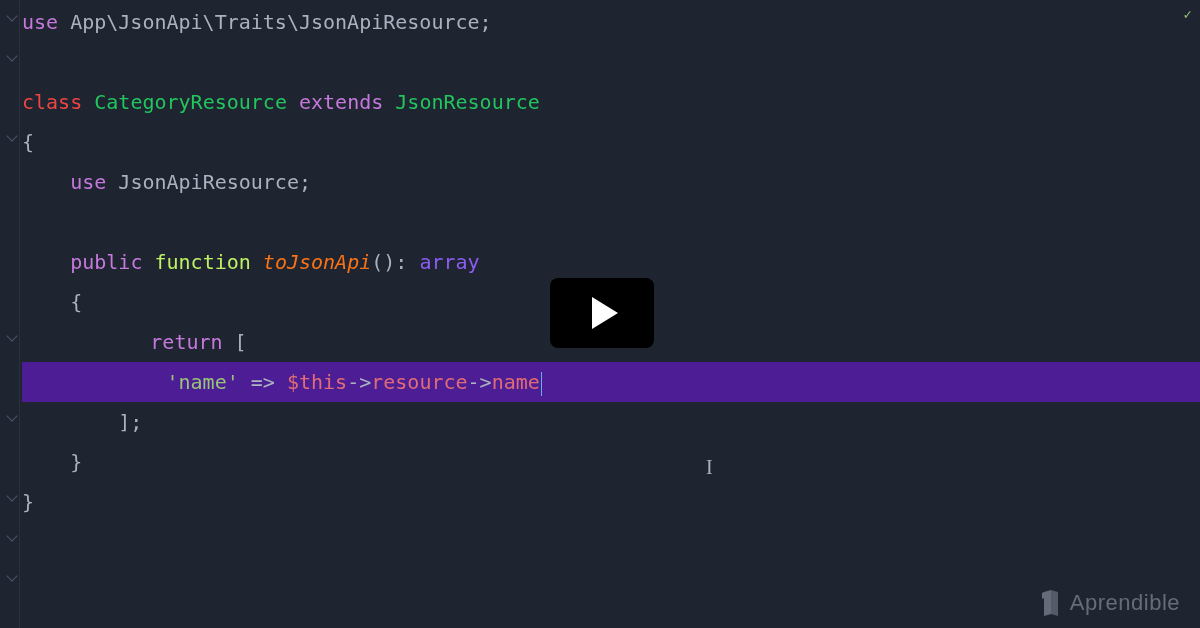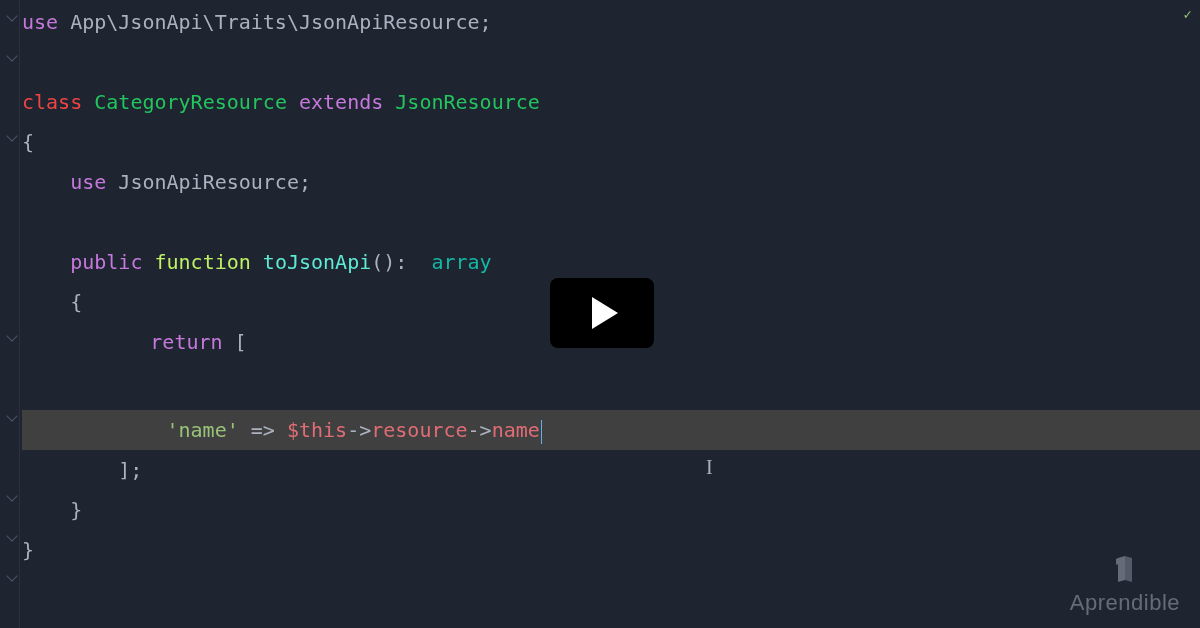--- a/index.html
+++ b/index.html
@@ -52,34 +52,33 @@
     }
     
     .line {
       height: 40px;
       line-height: 40px;
       white-space: pre;
       position: relative;
     }
     
     .line.highlighted {
-      background: #404040;
-      margin-top: 48px;
+      background: #4c1d95;
     }
     
     .kw-use { color: #c678dd; }
     .kw-class { color: #ef4444; }
     .kw-extends { color: #c678dd; }
     .kw-public { color: #c678dd; }
     .kw-function { color: #bef264; }
     .kw-return { color: #c678dd; margin-left: 32px; }
     .ns { color: #abb2bf; }
     .classname { color: #22c55e; }
-    .type { color: #14b8a6; margin-left: 12px; }
-    .funcname { color: #5eead4; }
+    .type { color: #8b5cf6; }
+    .funcname { color: #f97316; font-style: italic; }
     .brace { color: #abb2bf; }
     .bracket { color: #abb2bf; }
     .paren { color: #abb2bf; }
     .string { color: #98c379; }
     .arrow { color: #abb2bf; }
     .dollar { color: #e06c75; }
     .this { color: #e06c75; }
     .objarrow { color: #abb2bf; }
     .prop { color: #e06c75; }
     
@@ -133,21 +132,20 @@
     }
     
     .logo {
       position: absolute;
       right: 20px;
       bottom: 12px;
       display: flex;
       align-items: center;
       gap: 8px;
       opacity: 0.5;
-      flex-direction: column;
     }
     
     .logo-icon {
       width: 22px;
       height: 26px;
       position: relative;
     }
     
     .logo-icon svg {
       width: 100%;

